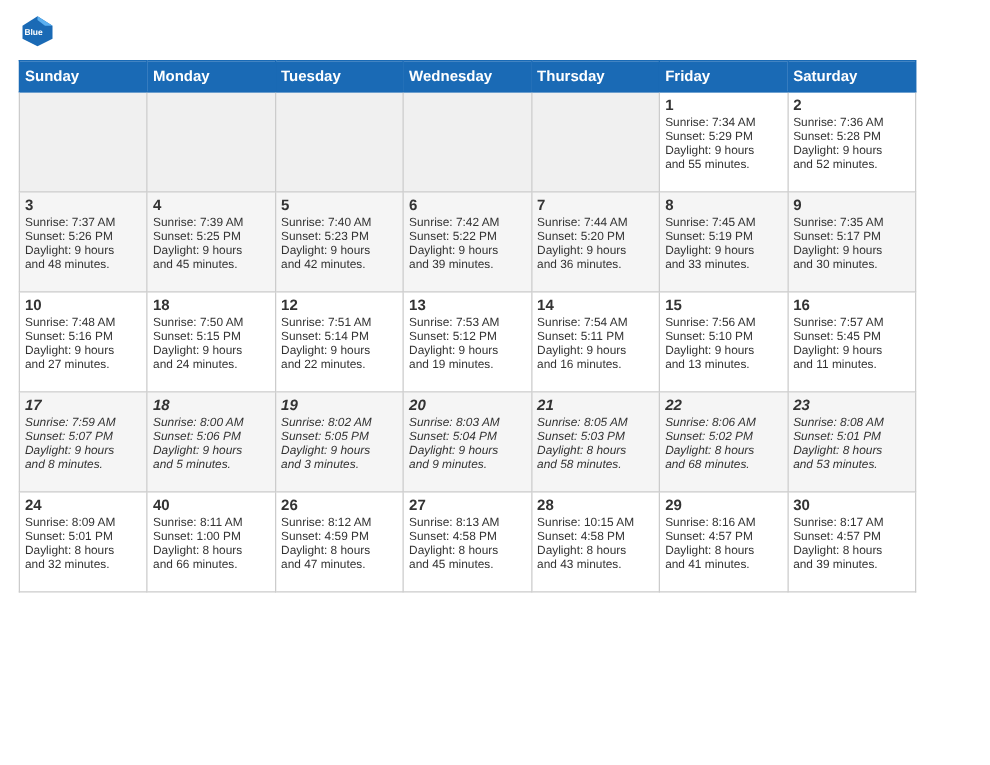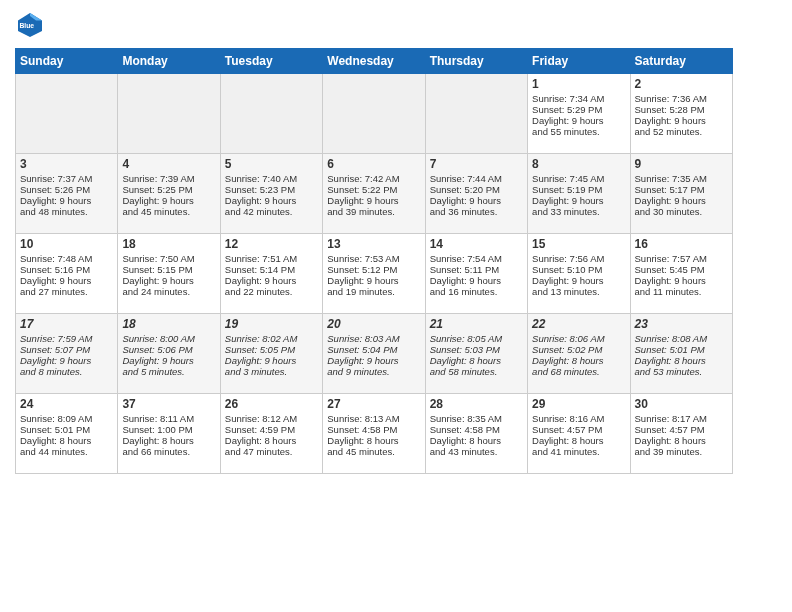--- a/index.html
+++ b/index.html
@@ -297,24 +297,24 @@
             <div>Daylight: 8 hours</div>
             <div>and 53 minutes.</div>
           </td>
         </tr>
         <tr class="row5">
           <td>
             <span class="day-num">24</span>
             <div>Sunrise: 8:09 AM</div>
             <div>Sunset: 5:01 PM</div>
             <div>Daylight: 8 hours</div>
-            <div>and 44 minutes.</div>
-          </td>
-          <td>
-            <span class="day-num">37</span>
+            <div>and 32 minutes.</div>
+          </td>
+          <td>
+            <span class="day-num">40</span>
             <div>Sunrise: 8:11 AM</div>
             <div>Sunset: 1:00 PM</div>
             <div>Daylight: 8 hours</div>
             <div>and 66 minutes.</div>
           </td>
           <td>
             <span class="day-num">26</span>
             <div>Sunrise: 8:12 AM</div>
             <div>Sunset: 4:59 PM</div>
             <div>Daylight: 8 hours</div>
@@ -322,21 +322,21 @@
           </td>
           <td>
             <span class="day-num">27</span>
             <div>Sunrise: 8:13 AM</div>
             <div>Sunset: 4:58 PM</div>
             <div>Daylight: 8 hours</div>
             <div>and 45 minutes.</div>
           </td>
           <td>
             <span class="day-num">28</span>
-            <div>Sunrise: 8:35 AM</div>
+            <div>Sunrise: 10:15 AM</div>
             <div>Sunset: 4:58 PM</div>
             <div>Daylight: 8 hours</div>
             <div>and 43 minutes.</div>
           </td>
           <td>
             <span class="day-num">29</span>
             <div>Sunrise: 8:16 AM</div>
             <div>Sunset: 4:57 PM</div>
             <div>Daylight: 8 hours</div>
             <div>and 41 minutes.</div>

